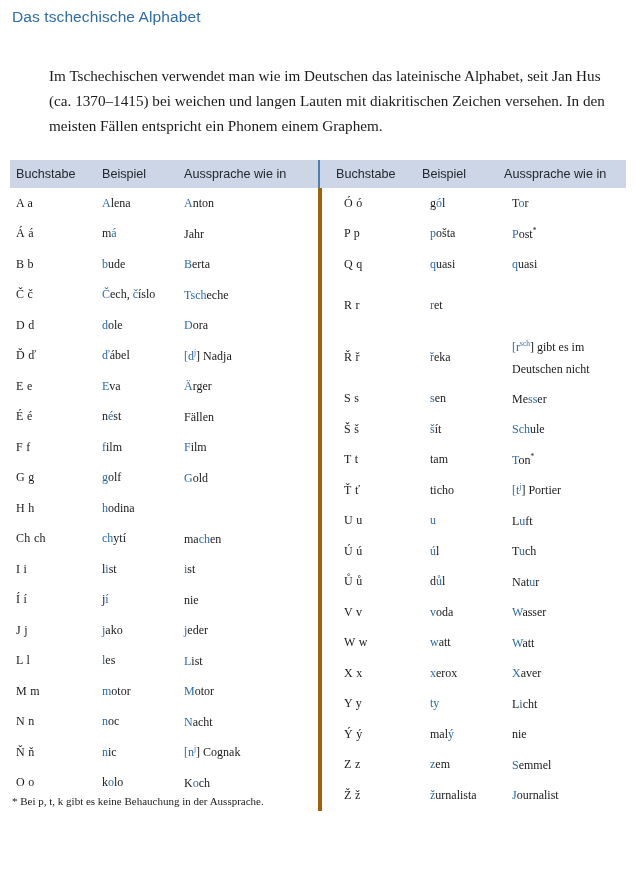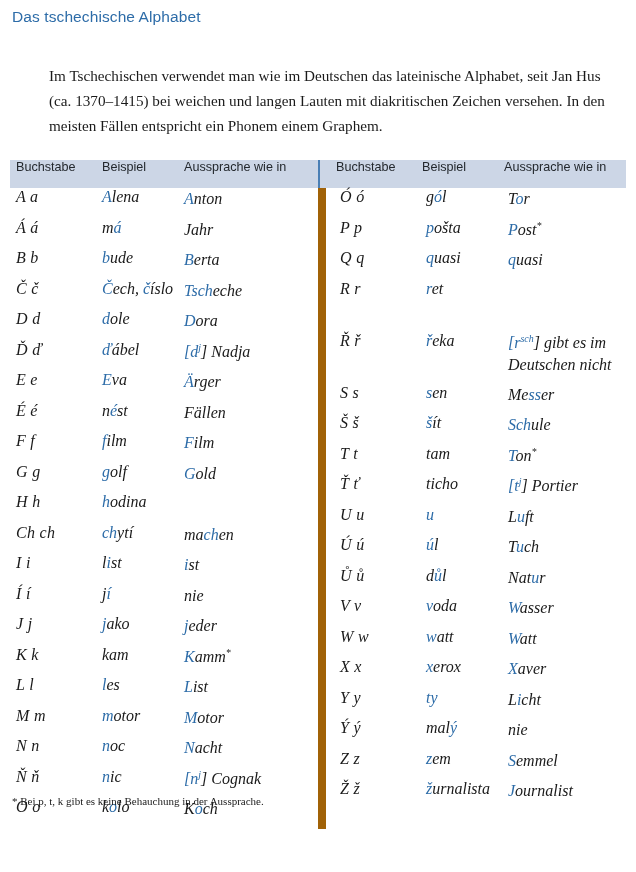--- a/index.html
+++ b/index.html
@@ -48,47 +48,47 @@
     height: 28px;
     align-items: center;
     font-family: "Liberation Sans", "DejaVu Sans", sans-serif;
     font-size: 12.6px;
     color: #23282d;
   }
   .thead .half {
     display: flex;
     width: 50%;
     height: 28px;
-    align-items: flex-start;
+    align-items: center;
     box-sizing: border-box;
   }
   .thead .half.right {
     border-left: 2px solid #4a7fb5;
     padding-left: 10px;
   }
   .thead .c1 { width: 92px; padding-left: 6px; box-sizing: border-box;}
   .thead .c2 { width: 82px; }
   .thead .c3 { flex: 1; }
   .tbody {
     display: flex;
     position: relative;
   }
   .col {
     width: 50%;
     box-sizing: border-box;
   }
   .col.right {
-    border-left: 8px solid #a16207;
-    padding-left: 8px;
+    border-left: 4px solid #a16207;
+    padding-left: 16px;
   }
   .row {
     display: flex;
-    font-size: 16px;
+    align-items: center;
+    font-size: 12px;
     min-height: 30.5px;
-    font-style: italic;
   }
   .row.tall { min-height: 52px; }
   .cell.c1 { width: 92px; padding-left: 6px; box-sizing: border-box; letter-spacing: 0.3px; }
   .cell.c2 { width: 82px; }
   .cell.c3 { flex: 1; line-height: 22px; }
   .hl { color: #2d6ca8; }
   .dk { color: #1a1a1a; }
   sup { font-size: 0.62em; vertical-align: super; line-height: 0; }
   .footnote {
     position: absolute;
@@ -192,25 +192,20 @@
             <div class="cell c1">Í í</div>
             <div class="cell c2"><span class="dk">j</span><span class="hl">í</span></div>
             <div class="cell c3"><span class="dk">nie</span></div>
           </div>
           <div class="row">
             <div class="cell c1">J j</div>
             <div class="cell c2"><span class="hl">j</span><span class="dk">ako</span></div>
             <div class="cell c3"><span class="hl">j</span><span class="dk">eder</span></div>
           </div>
           <div class="row">
-            <div class="cell c1">K k</div>
-            <div class="cell c2"><span class="dk">kam</span></div>
-            <div class="cell c3"><span class="hl">K</span><span class="dk">amm</span><sup class="dk">*</sup></div>
-          </div>
-          <div class="row">
             <div class="cell c1">L l</div>
             <div class="cell c2"><span class="hl">l</span><span class="dk">es</span></div>
             <div class="cell c3"><span class="hl">L</span><span class="dk">ist</span></div>
           </div>
           <div class="row">
             <div class="cell c1">M m</div>
             <div class="cell c2"><span class="hl">m</span><span class="dk">otor</span></div>
             <div class="cell c3"><span class="hl">M</span><span class="dk">otor</span></div>
           </div>
           <div class="row">

